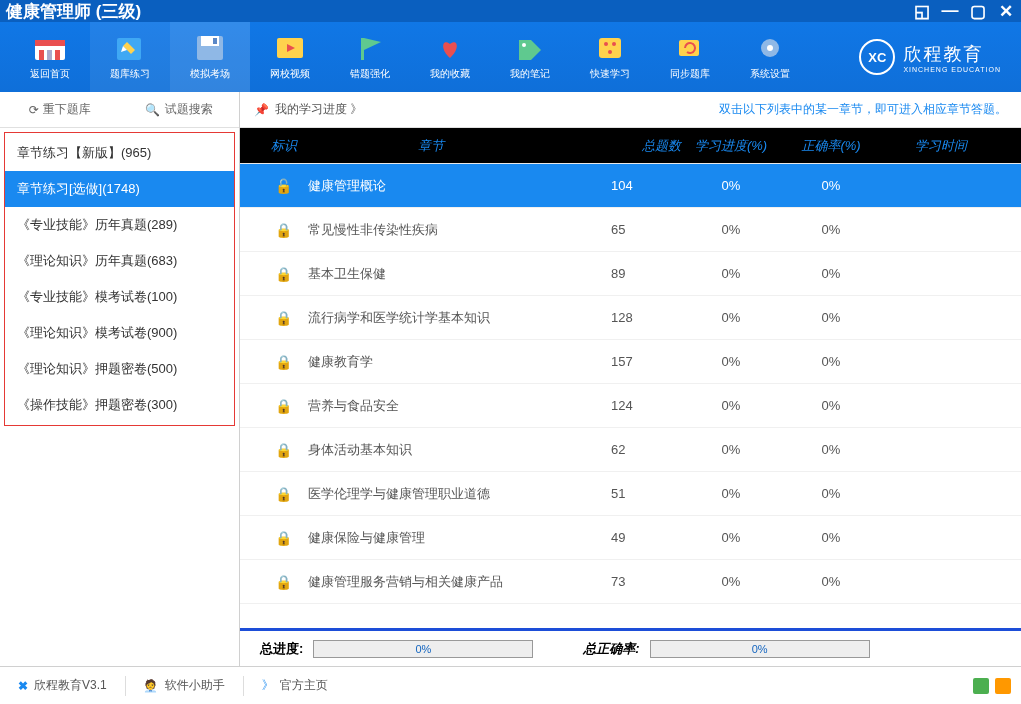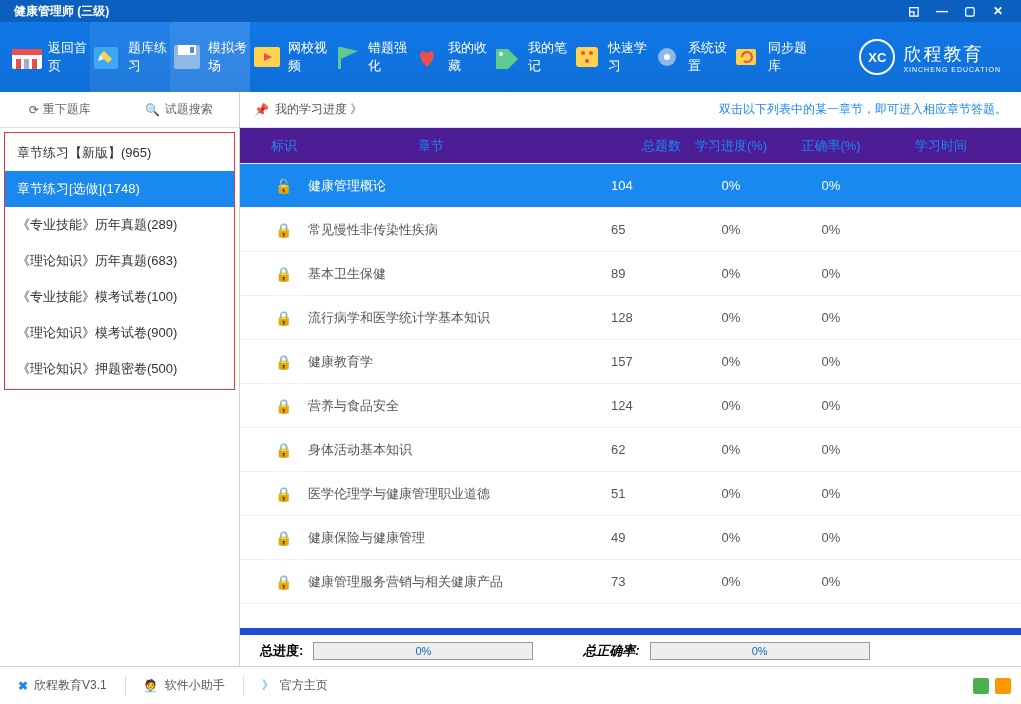--- a/index.html
+++ b/index.html
@@ -1,24 +1,24 @@
 <!DOCTYPE html>
 <html><head>
 <meta charset="utf-8">
 <style>
 * { margin: 0; padding: 0; box-sizing: border-box; font-family: "Microsoft YaHei", sans-serif; }
 body { background: #fff; width: 1021px; height: 704px; overflow: hidden; }
 
-.titlebar { height: 22px; background: #0a5fbf; color: #fff; font-size: 12px; display: flex; align-items: center; padding: 0 14px; }
+.titlebar { height: 22px; background: #0a5fbf; color: #fff; font-size: 17px; display: flex; align-items: center; padding: 0 6px; }
 .titlebar .title { flex: 1; font-weight: bold; }
 .titlebar .winbtns { display: flex; gap: 10px; }
 .titlebar .winbtn { width: 18px; height: 14px; display: flex; align-items: center; justify-content: center; cursor: pointer; font-weight: bold; }
 
 .toolbar { height: 70px; background: linear-gradient(#1077e6, #0f6fd9); display: flex; align-items: center; padding: 0 10px; }
-.tool { width: 80px; height: 70px; display: flex; align-items: center; justify-content: center; color: #fff; font-size: 13px; cursor: pointer; gap: 4px; }
+.tool { width: 80px; height: 70px; display: flex; flex-direction: column; align-items: center; justify-content: center; color: #fff; font-size: 10px; cursor: pointer; gap: 4px; }
 .tool.active { background: rgba(255,255,255,0.15); }
 .tool.hover { background: rgba(255,255,255,0.08); }
 .tool .ico { width: 36px; height: 30px; display: flex; align-items: center; justify-content: center; }
 .brand { margin-left: auto; display: flex; align-items: center; color: #fff; gap: 8px; padding-right: 10px; }
 .brand .logo { width: 36px; height: 36px; border: 2px solid #fff; border-radius: 50%; display: flex; align-items: center; justify-content: center; font-size: 13px; font-weight: bold; }
 .brand .name { font-size: 18px; letter-spacing: 2px; }
 .brand .sub { font-size: 7px; letter-spacing: 1px; }
 
 .content { display: flex; height: 574px; }
 
@@ -27,40 +27,40 @@
 .side-actions .act { flex: 1; display: flex; align-items: center; justify-content: center; gap: 4px; cursor: pointer; }
 .side-list { padding: 4px; }
 .framed { border: 1px solid #e53935; padding: 2px 0; }
 .side-item { height: 36px; display: flex; align-items: center; padding: 0 12px; font-size: 13px; color: #333; cursor: pointer; }
 .side-item.sel { background: #1989f0; color: #fff; }
 
 .main { flex: 1; display: flex; flex-direction: column; }
 .hintbar { height: 36px; display: flex; align-items: center; padding: 0 14px; font-size: 12px; color: #555; border-bottom: 1px solid #e0e0e0; }
 .hintbar .left { display: flex; align-items: center; gap: 6px; }
 .hintbar .right { margin-left: auto; color: #1989f0; }
-.tablehead { height: 36px; background: #4c1d95; display: flex; align-items: center; font-size: 13px; padding: 0 20px; border-bottom: 1px solid #e8e8e8; }
+.tablehead { height: 36px; background: #000000; display: flex; align-items: center; font-size: 13px; padding: 0 20px; border-bottom: 1px solid #e8e8e8; font-style: italic; }
 .tablehead span { color: #1989f0; font-weight: 500; }
 .col-flag { width: 48px; text-align: center; }
 .col-chap { flex: 1; }
 .col-total { width: 70px; text-align: right; }
 .col-prog { width: 100px; text-align: center; }
 .col-acc { width: 100px; text-align: center; }
 .col-time { width: 120px; text-align: center; }
 
 .rows { flex: 1; overflow: hidden; }
 .row { height: 44px; display: flex; align-items: center; padding: 0 20px; font-size: 13px; color: #555; border-bottom: 1px solid #f0f0f0; cursor: pointer; }
 .row.sel { background: #1989f0; color: #fff; }
 .row .lock { width: 48px; text-align: center; font-size: 14px; }
 .row .chap { flex: 1; }
 .row .total { width: 70px; text-align: left; }
 .row .prog { width: 100px; text-align: center; }
 .row .acc { width: 100px; text-align: center; }
 .row .time { width: 120px; text-align: center; }
 
-.summary { height: 38px; display: flex; align-items: center; padding: 0 20px; font-size: 13px; gap: 10px; border-top: 7px solid #1d4ed8; }
+.summary { height: 38px; display: flex; align-items: center; padding: 0 20px; font-size: 13px; gap: 10px; border-top: 3px solid #1d4ed8; }
 .summary .bar { height: 18px; width: 220px; border: 1px solid #999; background: #eee; position: relative; font-size: 11px; color: #1566c0; display: flex; align-items: center; justify-content: center; }
 
 .statusbar { height: 38px; border-top: 1px solid #d0d0d0; display: flex; align-items: center; font-size: 12px; color: #555; padding: 0 10px; gap: 10px; }
 .statusbar .grp { display: flex; align-items: center; gap: 6px; padding: 0 8px; cursor: pointer; }
 .statusbar .sep { width: 1px; height: 20px; background: #ddd; }
 .statusbar .righticons { margin-left: auto; display: flex; gap: 6px; }
 .sq { width: 16px; height: 16px; border-radius: 2px; }
 
 svg { display: block; }
 </style>
@@ -152,34 +152,34 @@
           <circle cx="13" cy="10" r="2" fill="#e94f4f"></circle>
           <circle cx="21" cy="10" r="2" fill="#e94f4f"></circle>
           <circle cx="17" cy="18" r="2" fill="#e94f4f"></circle>
         </svg>
       </div>
       <span>快速学习</span>
     </div>
   <div class="tool">
       <div class="ico">
         <svg width="34" height="28">
+          <rect x="6" y="6" width="20" height="16" rx="2" fill="#ffd24d"></rect>
+          <path d="M12 14 a5 5 0 1 1 2 4" stroke="#e94f4f" stroke-width="2" fill="none"></path>
+        </svg>
+      </div>
+      <span>同步题库</span>
+    </div>
+  <div class="tool">
+      <div class="ico">
+        <svg width="34" height="28">
           <circle cx="17" cy="14" r="9" fill="#8fb8e6"></circle>
           <circle cx="17" cy="14" r="3" fill="#fff"></circle>
         </svg>
       </div>
       <span>系统设置</span>
-    </div>
-  <div class="tool">
-      <div class="ico">
-        <svg width="34" height="28">
-          <rect x="6" y="6" width="20" height="16" rx="2" fill="#ffd24d"></rect>
-          <path d="M12 14 a5 5 0 1 1 2 4" stroke="#e94f4f" stroke-width="2" fill="none"></path>
-        </svg>
-      </div>
-      <span>同步题库</span>
     </div>
   <div class="brand">
     <div class="logo">XC</div>
     <div>
       <div class="name">欣程教育</div>
       <div class="sub">XINCHENG EDUCATION</div>
     </div>
   </div>
 </div>
 
@@ -197,20 +197,21 @@
     </div>
     <div class="side-list">
       <div class="framed">
         <div class="side-item">章节练习【新版】(965)</div>
         <div class="side-item sel">章节练习[选做](1748)</div>
         <div class="side-item">《专业技能》历年真题(289)</div>
         <div class="side-item">《理论知识》历年真题(683)</div>
         <div class="side-item">《专业技能》模考试卷(100)</div>
         <div class="side-item">《理论知识》模考试卷(900)</div>
         <div class="side-item">《理论知识》押题密卷(500)</div>
+        <div class="side-item">《操作技能》押题密卷(300)</div>
       </div>
     </div>
   </div>
 
   <div class="main">
     <div class="hintbar">
       <div class="left">
         <span>📌</span>
         <span>我的学习进度 》</span>
       </div>

